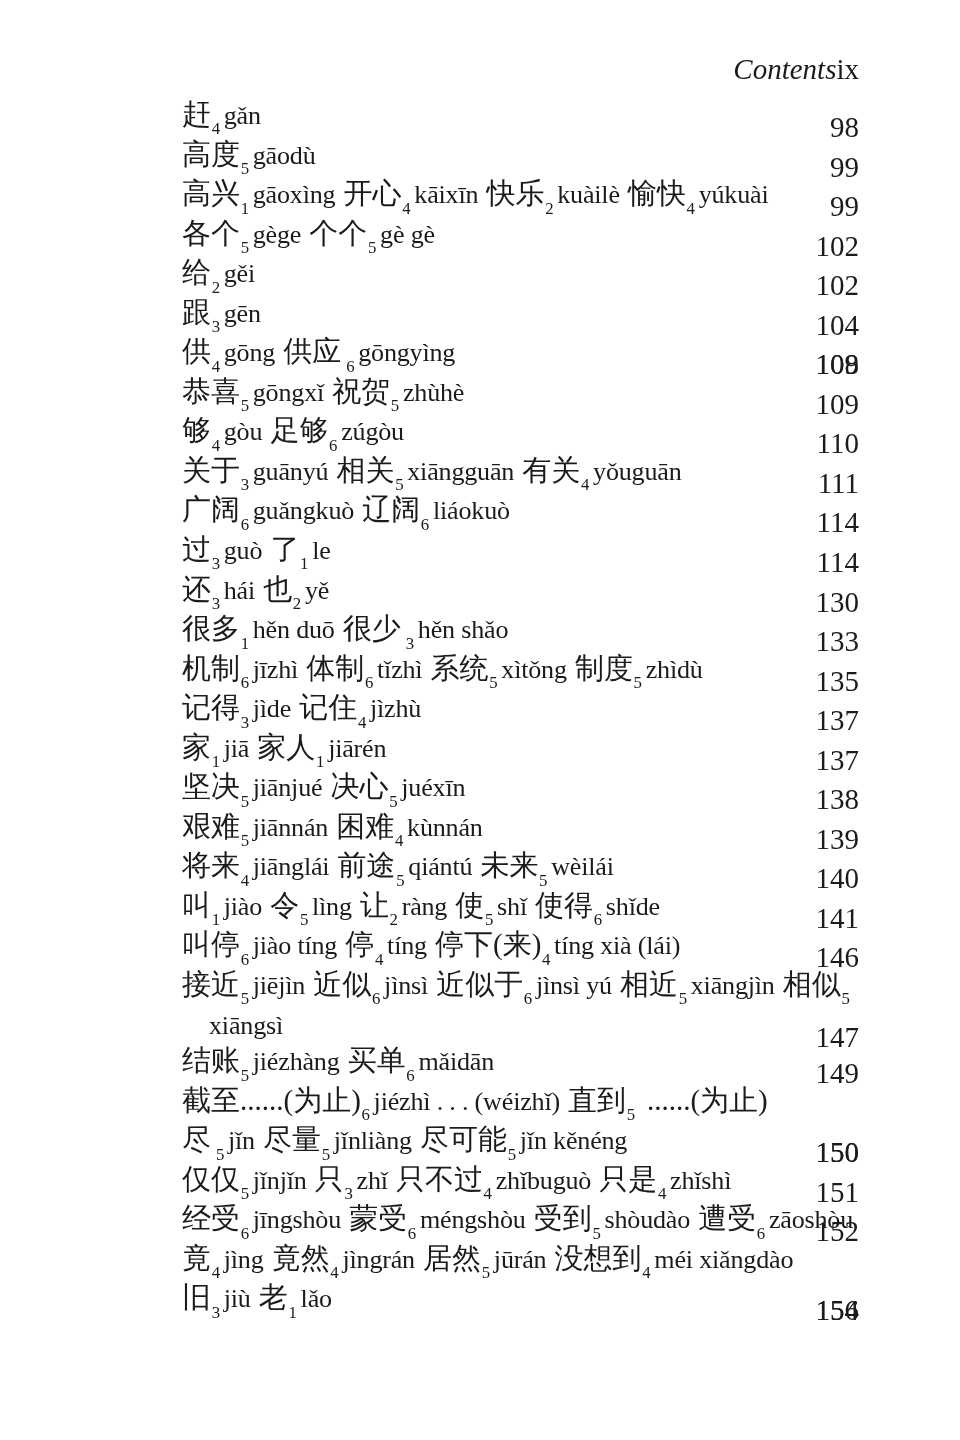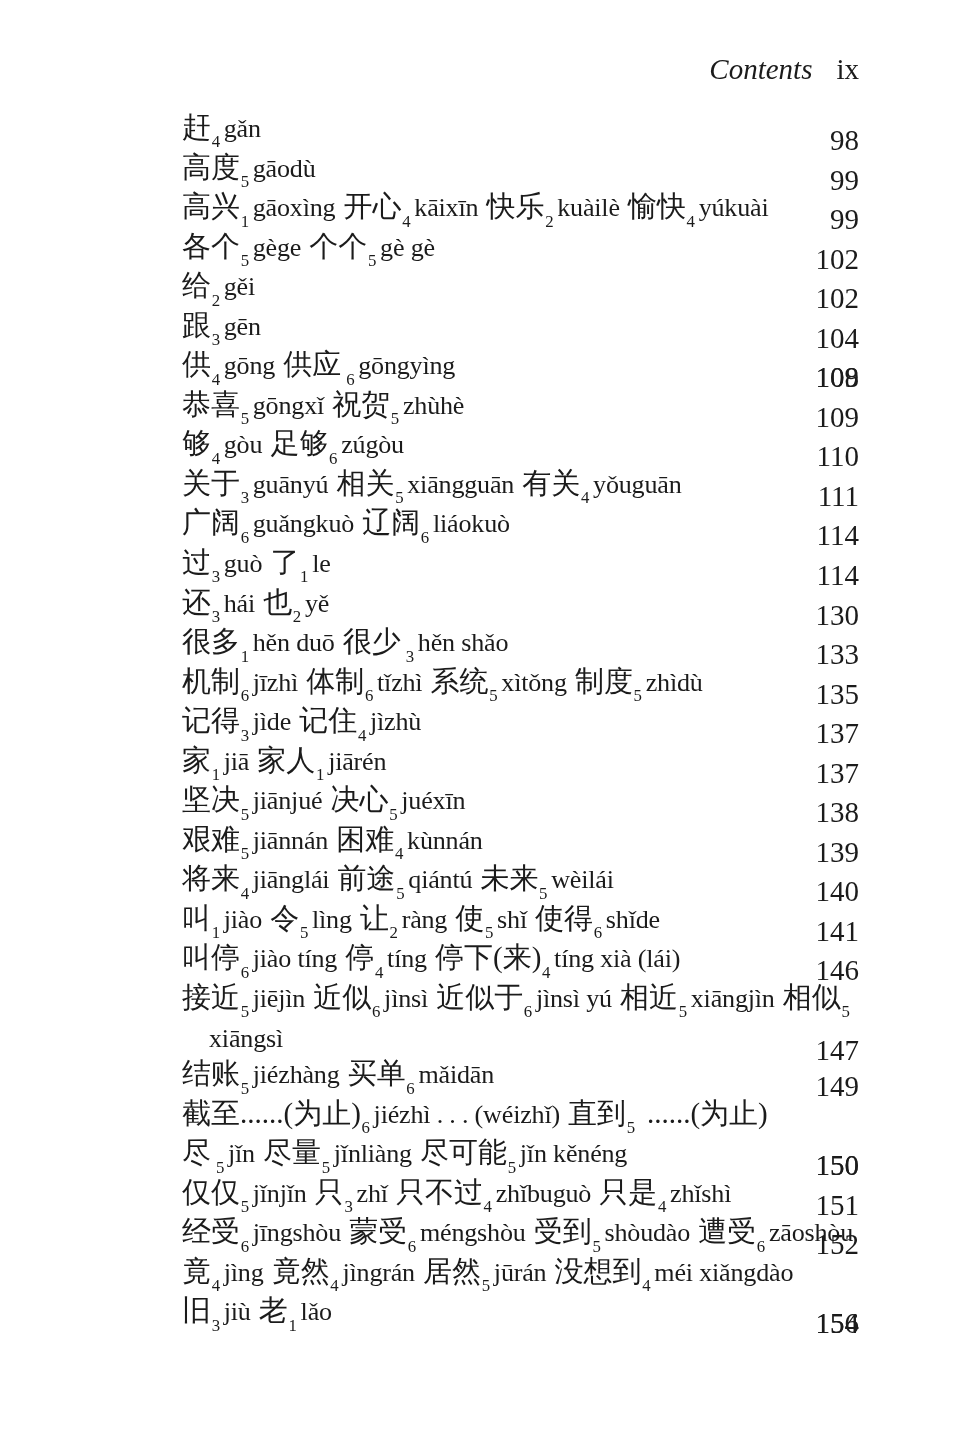--- a/index.html
+++ b/index.html
@@ -25,24 +25,23 @@
     display: flex;
     justify-content: flex-end;
     align-items: baseline;
     padding-top: 54px;
     line-height: 30px;
   }
   .running-title {
     font-style: italic;
   }
   .folio {
-    margin-left: 24px;
   }
   .toc {
-    margin-top: 26px;
+    margin-top: 13px;
   }
   .row {
     position: relative;
     line-height: 35.55px;
     padding-right: 58px;
     white-space: nowrap;
   }
   .row .term {
     display: inline;
   }

